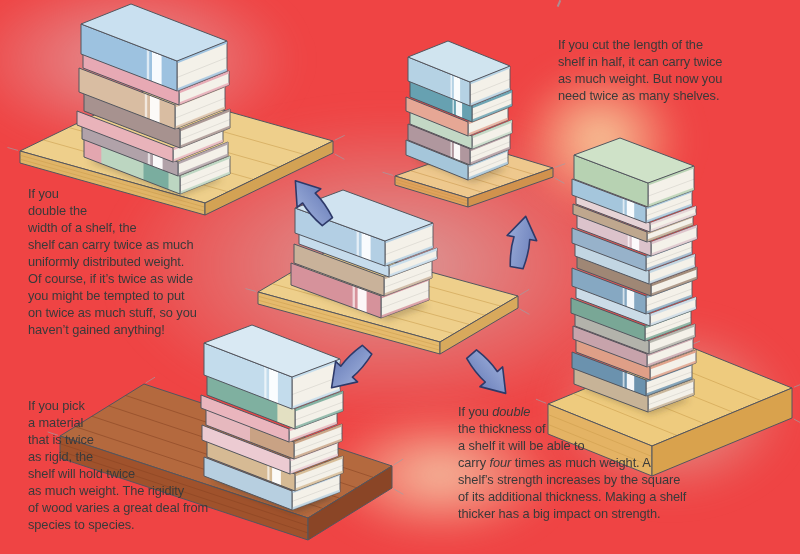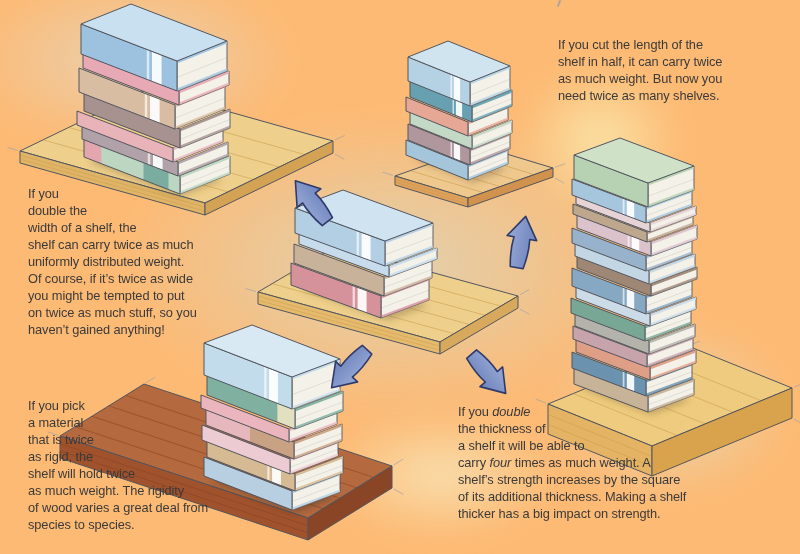--- a/index.html
+++ b/index.html
@@ -1,16 +1,16 @@
 <!DOCTYPE html>
 <html><head>
 <meta charset="utf-8">
 <style>
   html,body{margin:0;padding:0;}
-  .page{position:relative;width:800px;height:554px;overflow:hidden;background:#fdba74;
+  .page{position:relative;width:800px;height:554px;overflow:hidden;background:#ef4444;
         font-family:"Liberation Sans",sans-serif;}
   .wash{position:absolute;border-radius:50%;filter:blur(16px);pointer-events:none;}
   .wash-mid{left:110px;top:110px;width:560px;height:310px;
     background:radial-gradient(ellipse at center,rgba(201,228,226,.55),rgba(201,228,226,0) 70%);}
   .wash-topleft{left:-40px;top:-30px;width:340px;height:180px;
     background:radial-gradient(ellipse at center,rgba(214,232,238,.5),rgba(214,232,238,0) 70%);}
   .wash-yellowtr{left:515px;top:65px;width:170px;height:150px;
     background:radial-gradient(ellipse at center,rgba(249,237,178,.85),rgba(249,237,178,0) 70%);}
   .wash-yellowbc{left:320px;top:410px;width:240px;height:130px;
     background:radial-gradient(ellipse at center,rgba(247,236,195,.75),rgba(247,236,195,0) 70%);}

